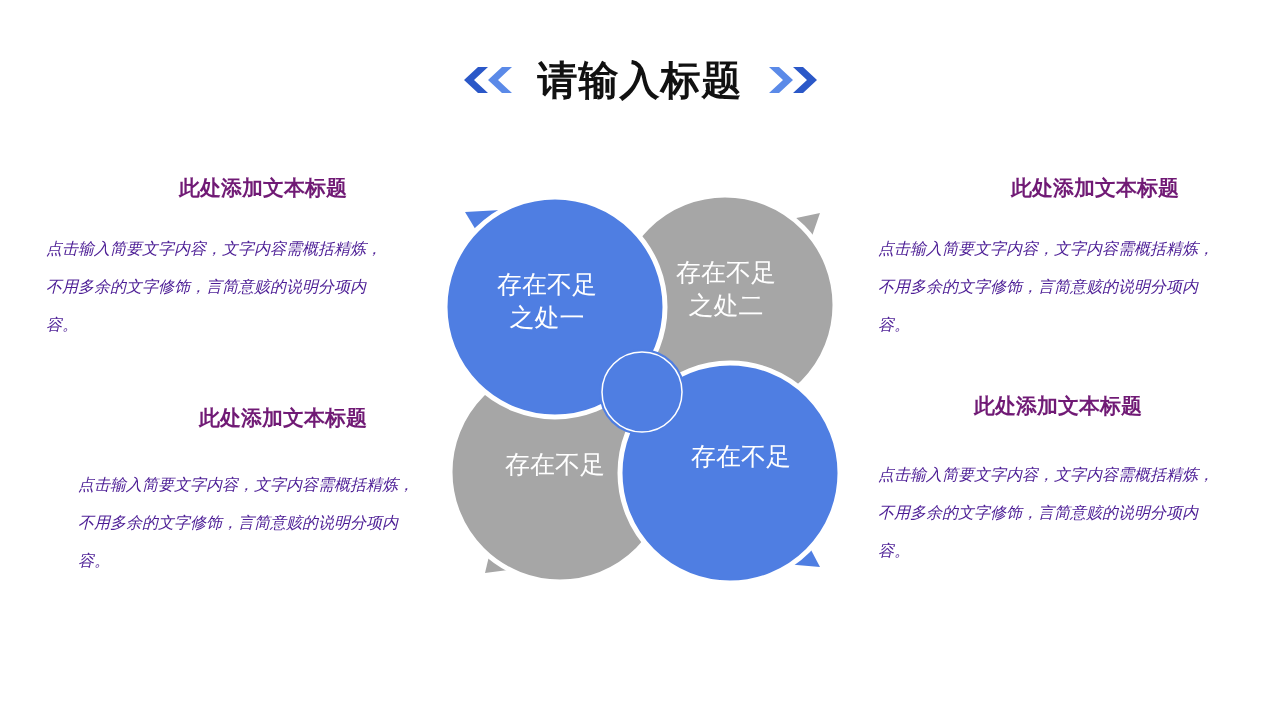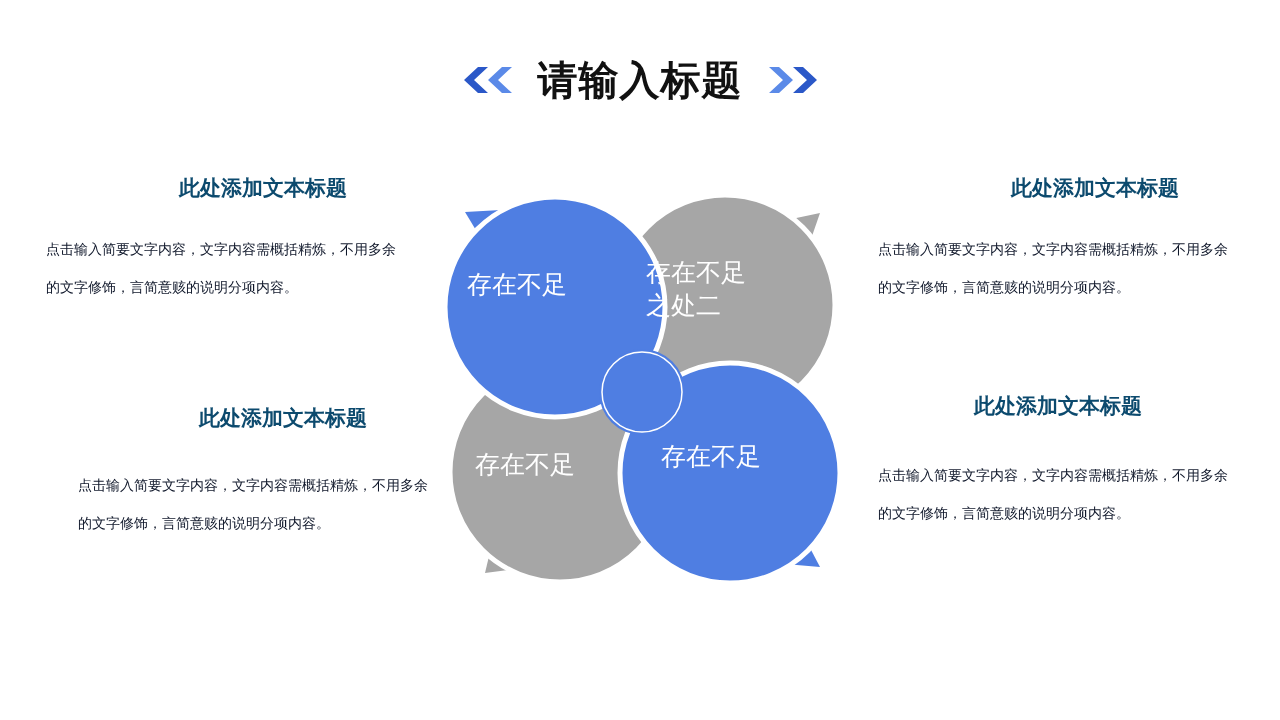--- a/index.html
+++ b/index.html
@@ -13,43 +13,44 @@
     position: absolute; left: 0; top: 48px; width: 1280px; height: 64px;
     display: flex; align-items: center; justify-content: center;
   }
   .title {
     font-size: 40px; font-weight: bold; color: #111111;
     margin: 0 24px; letter-spacing: 1px;
   }
   .chev svg { display: block; }
   .block { position: absolute; }
   .block .heading {
-    font-size: 21px; font-weight: bold; color: #0c4a6e;
+    font-size: 21px; font-weight: bold; color: #701a75;
     white-space: nowrap;
   }
   .block .body {
-    font-size: 14px; color: #0f172a; line-height: 38px;
+    font-size: 16px; color: #4c1d95; line-height: 38px;
     width: 350px;
+    font-style: italic;
   }
   #b1 { left: 46px; top: 174px; }
   #b1 .heading { margin-left: 133px; }
   #b1 .body { margin-top: 28px; }
   #b2 { left: 878px; top: 174px; }
   #b2 .heading { margin-left: 133px; }
   #b2 .body { margin-top: 28px; }
   #b3 { left: 78px; top: 404px; }
   #b3 .heading { margin-left: 121px; }
   #b3 .body { margin-top: 34px; }
   #b4 { left: 878px; top: 392px; }
   #b4 .heading { margin-left: 96px; }
   #b4 .body { margin-top: 36px; }
   .diagram { position: absolute; left: 440px; top: 190px; width: 420px; height: 400px; }
   .diagram svg { position: absolute; left: 0; top: 0; }
   .petal-label {
-    position: absolute; width: 160px; text-align: left;
+    position: absolute; width: 160px; text-align: center;
     font-size: 25px; line-height: 33px; color: #ffffff;
   }
   #l1 { left: 27px; top: 78px; }
   #l2 { left: 206px; top: 66px; }
   #l3 { left: 35px; top: 258px; }
   #l4 { left: 221px; top: 250px; }
 </style>
 </head>
 <body>
 
@@ -107,20 +108,21 @@
     <g>
       <polygon points="350,320 380,377 300,370" fill="#4f7ee2"></polygon>
       <circle cx="290" cy="283" r="110" fill="#4f7ee2" stroke="#ffffff" stroke-width="5"></circle>
     </g>
 
     <circle cx="202" cy="202" r="43" fill="#4f7ee2"></circle>
     <circle cx="202" cy="202" r="40" fill="none" stroke="#ffffff" stroke-width="1.5"></circle>
   </svg>
   <div class="petal-label" id="l1">
     <div>存在不足</div>
+    <div>之处一</div>
   </div>
   <div class="petal-label" id="l2">
     <div>存在不足</div>
     <div>之处二</div>
   </div>
   <div class="petal-label" id="l3">
     <div>存在不足</div>
   </div>
   <div class="petal-label" id="l4">
     <div>存在不足</div>

